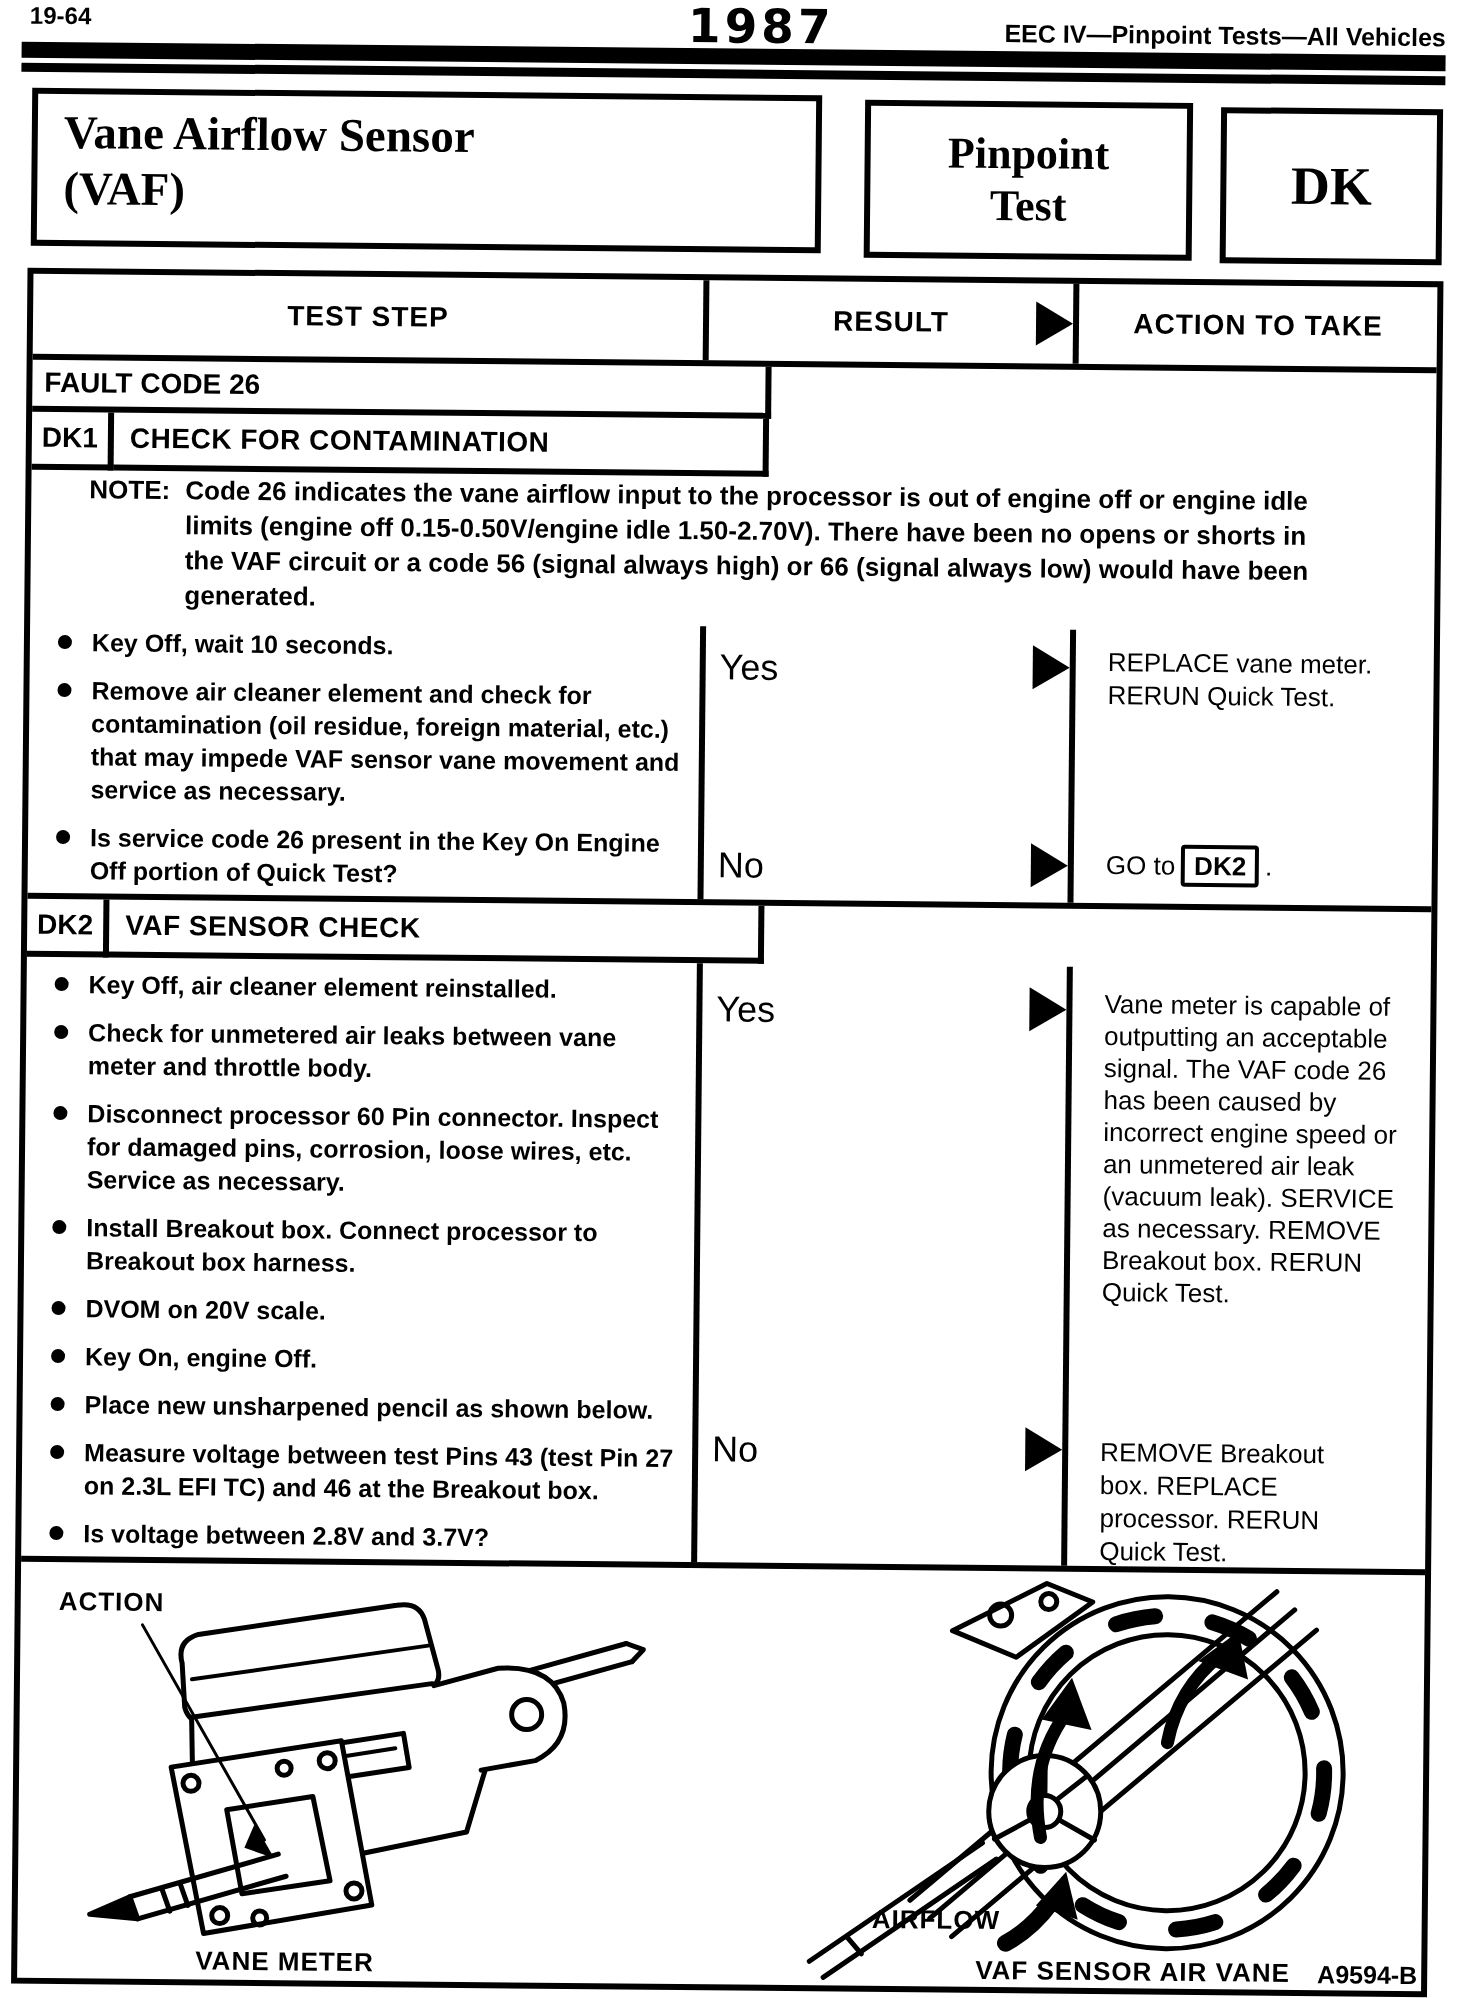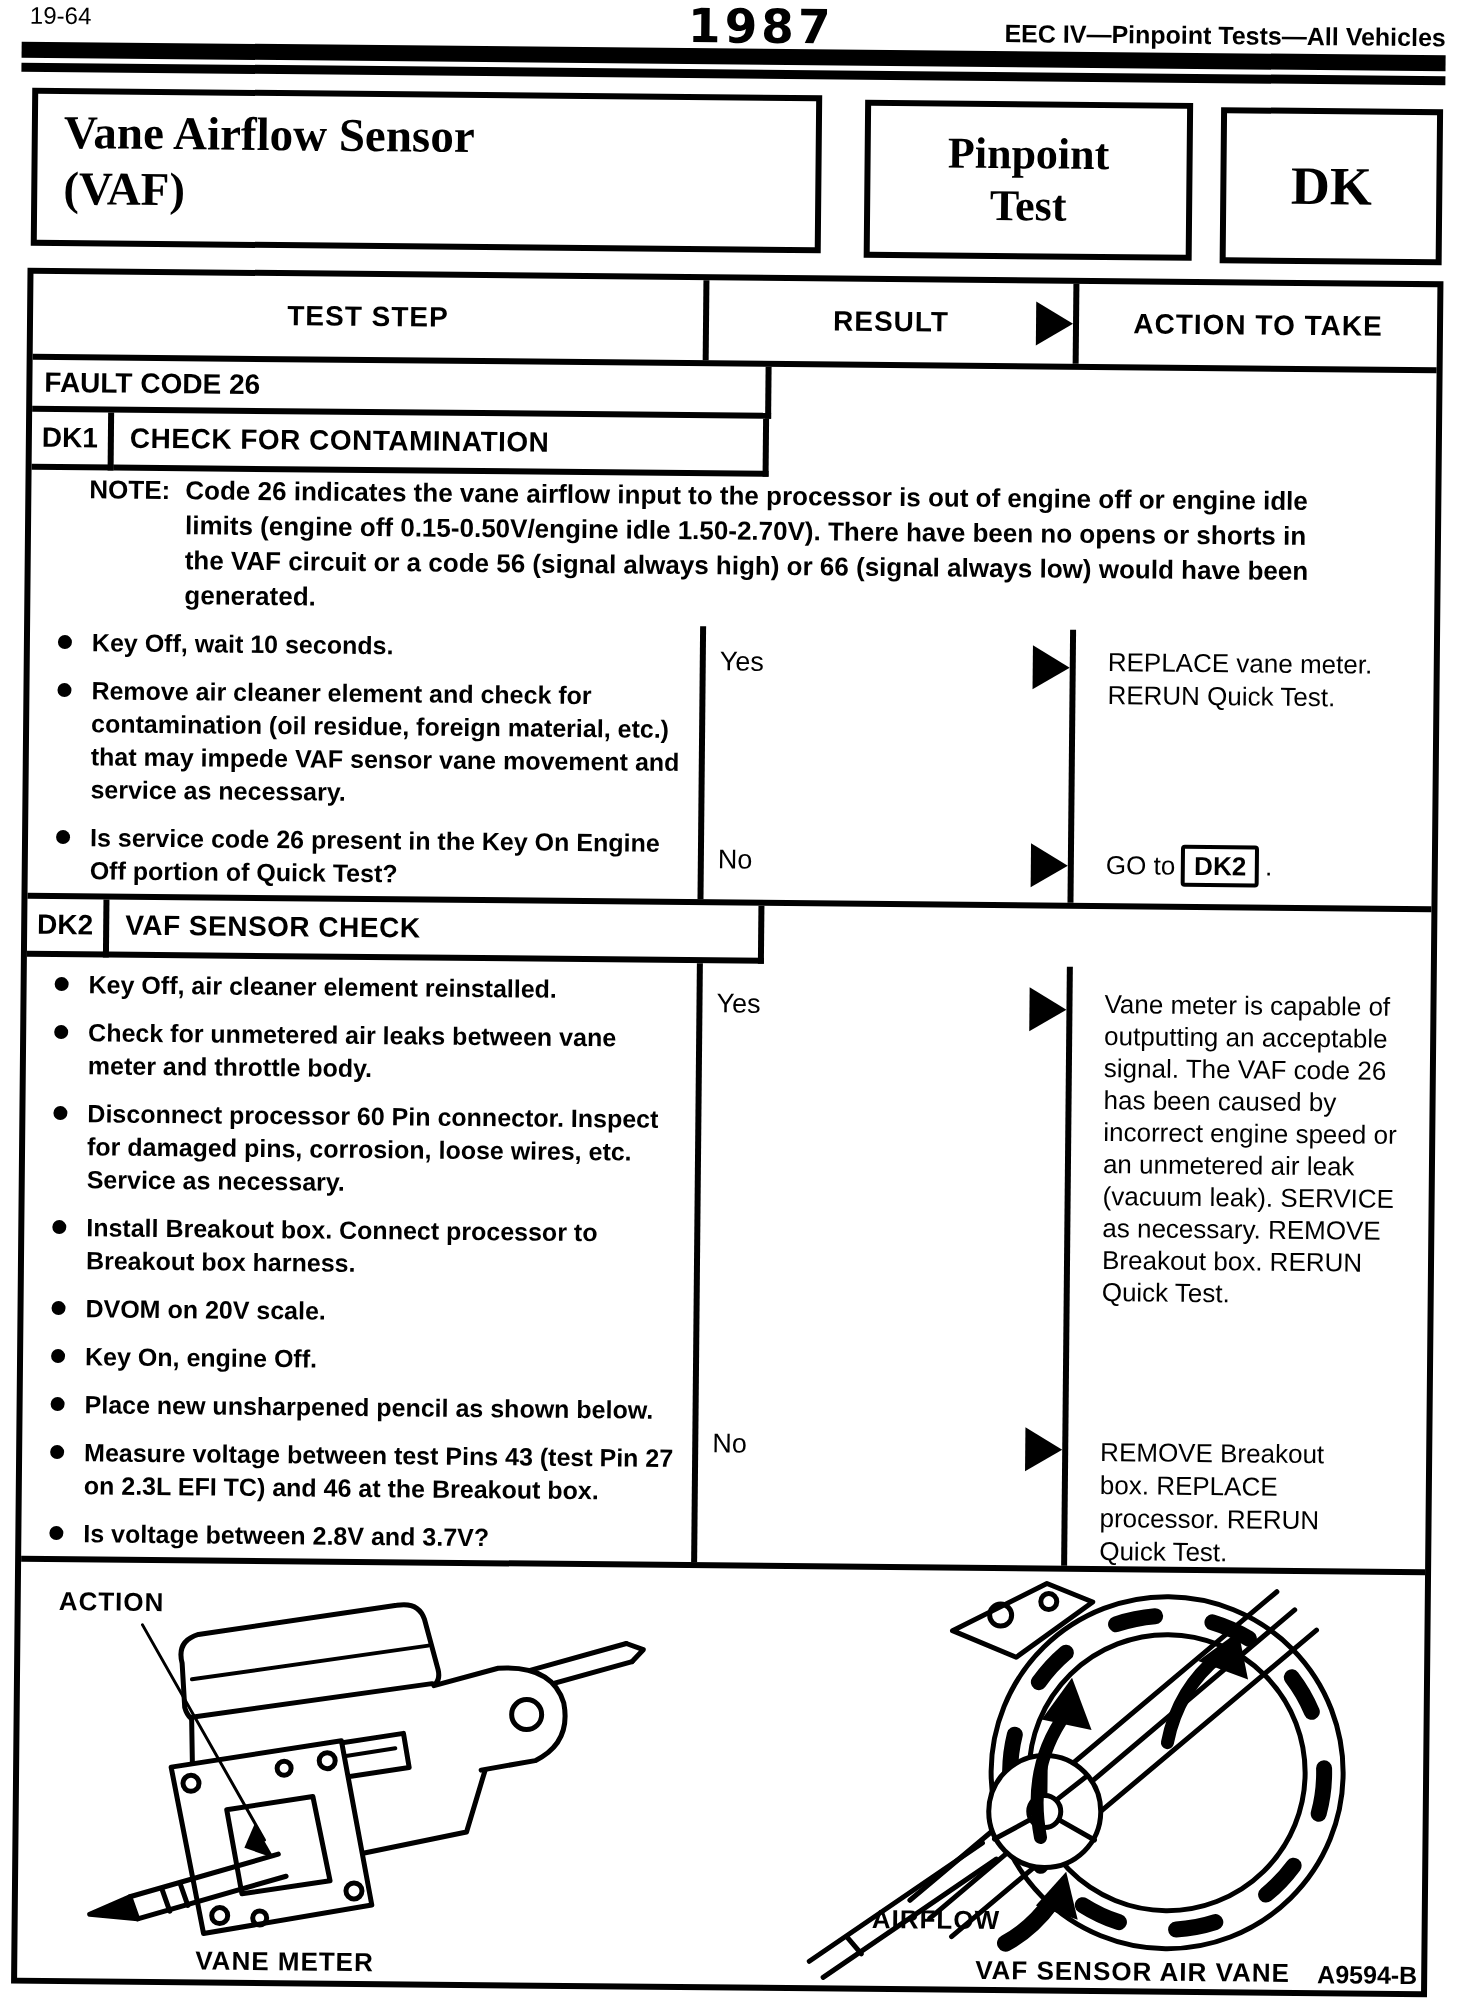--- a/index.html
+++ b/index.html
@@ -2,21 +2,21 @@
 <html><head>
 <meta charset="utf-8">
 <style>
   html,body { margin:0; padding:0; background:#fff; }
   body { width:1472px; height:1998px; overflow:hidden; position:relative;
          font-family:"Liberation Sans", sans-serif; color:#000; }
   .sheet { position:absolute; left:0; top:0; width:1472px; height:1998px;
            transform:rotate(0.55deg); transform-origin:60px 10px; }
 
   
-  .pageno { position:absolute; left:30px; top:2px; font-size:24px; font-weight:normal; }
+  .pageno { position:absolute; left:30px; top:2px; font-size:24px; font-weight:bold; }
   .stamp  { position:absolute; left:688px; top:-8px; font-size:47px; font-weight:bold;
             letter-spacing:4px; font-family:"DejaVu Sans", sans-serif; }
   .hdr-right { position:absolute; right:26px; top:10px; font-size:25px; font-weight:bold; }
   .rule1 { position:absolute; left:22px; top:42px; width:1424px; height:16px; background:#000; }
   .rule2 { position:absolute; left:22px; top:63px; width:1424px; height:9px;  background:#000; }
 
   
   .tbox { position:absolute; border:6px solid #000; background:#fff;
           font-family:"Liberation Serif", serif; font-weight:bold; }
   .t-main { left:33px;  top:88px;  width:790px; height:158px; padding:10px 0 0 26px;
@@ -70,21 +70,21 @@
   .hl-b { top:1282px; }
 
   .bullets { position:absolute; left:24px; width:636px; }
   .bl-1 { top:352px; }
   .bl-2 { top:694px; }
   .bullet { display:flex; margin-bottom:15px; }
   .dot { width:14px; height:14px; border-radius:50%; background:#000;
          flex:none; margin:9px 20px 0 4px; }
   .btxt { font-size:25px; line-height:33px; font-weight:bold; width:604px; }
 
-  .res { position:absolute; left:690px; font-size:27px; }
+  .res { position:absolute; left:690px; font-size:36px; }
   .res-1a { top:366px; } .res-1b { top:564px; }
   .res-2a { top:708px; } .res-2b { top:1148px; }
   .rtri { position:absolute; left:1003px; }
   .rt-1a { top:362px; } .rt-1b { top:560px; }
   .rt-2a { top:704px; } .rt-2b { top:1144px; }
 
   .act { position:absolute; left:1078px; font-size:26px; line-height:33px; }
   .act-1a { top:362px; width:300px; }
   .act-1b { top:560px; width:320px; }
   .act-2a { top:704px; width:312px; line-height:32px; }

